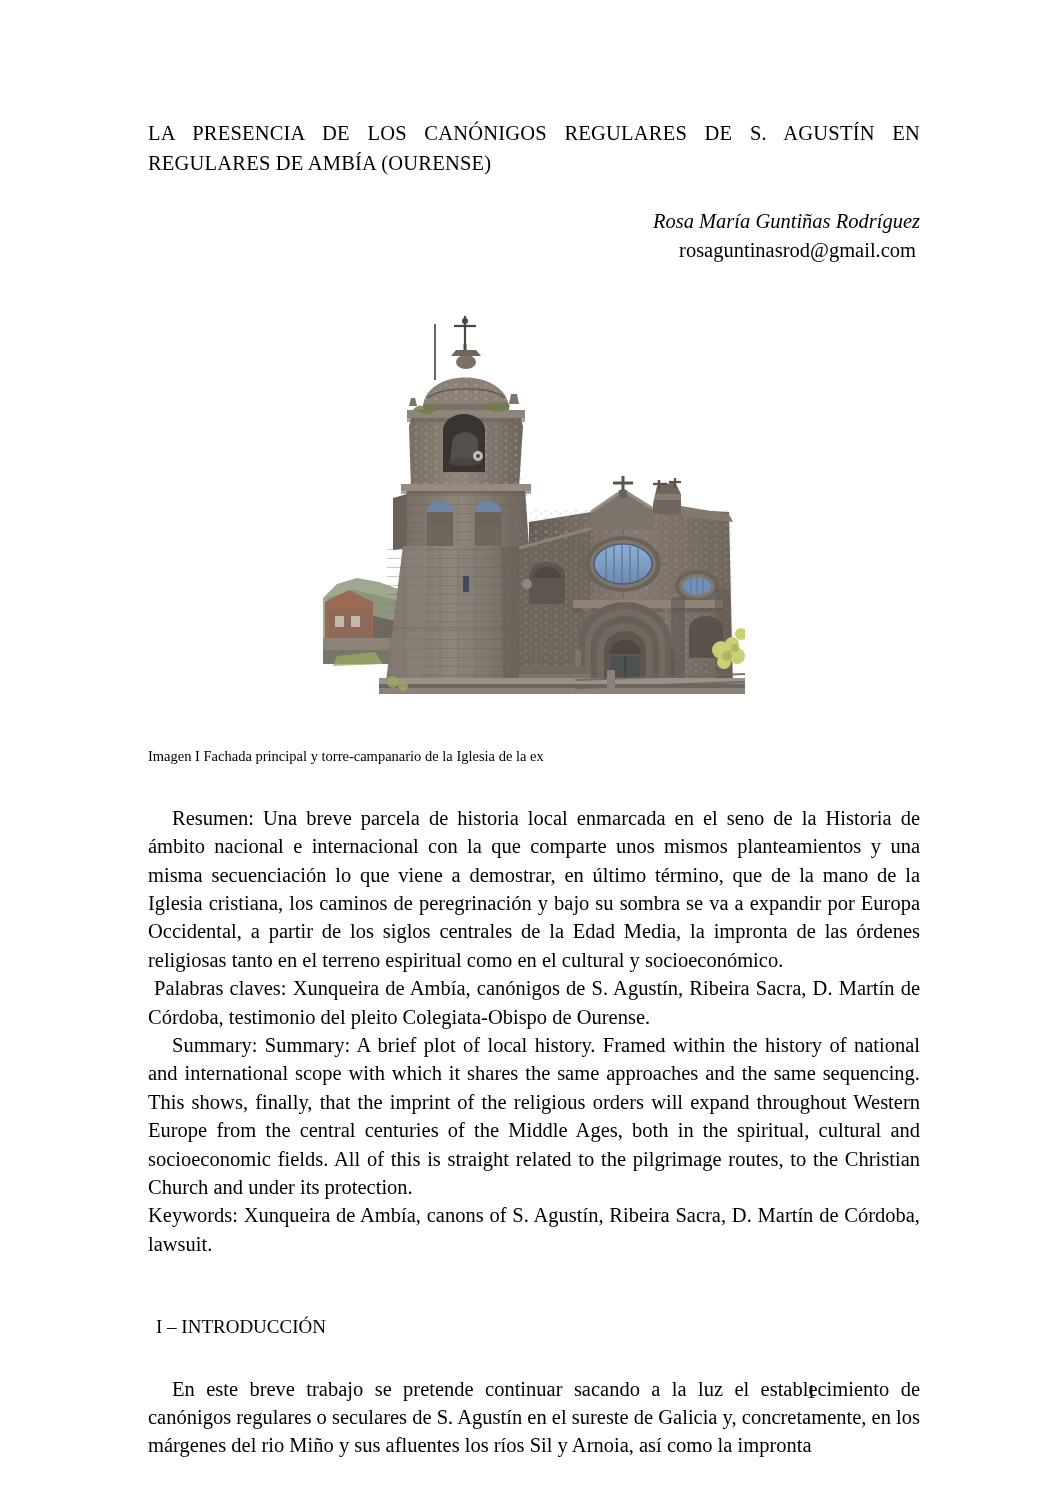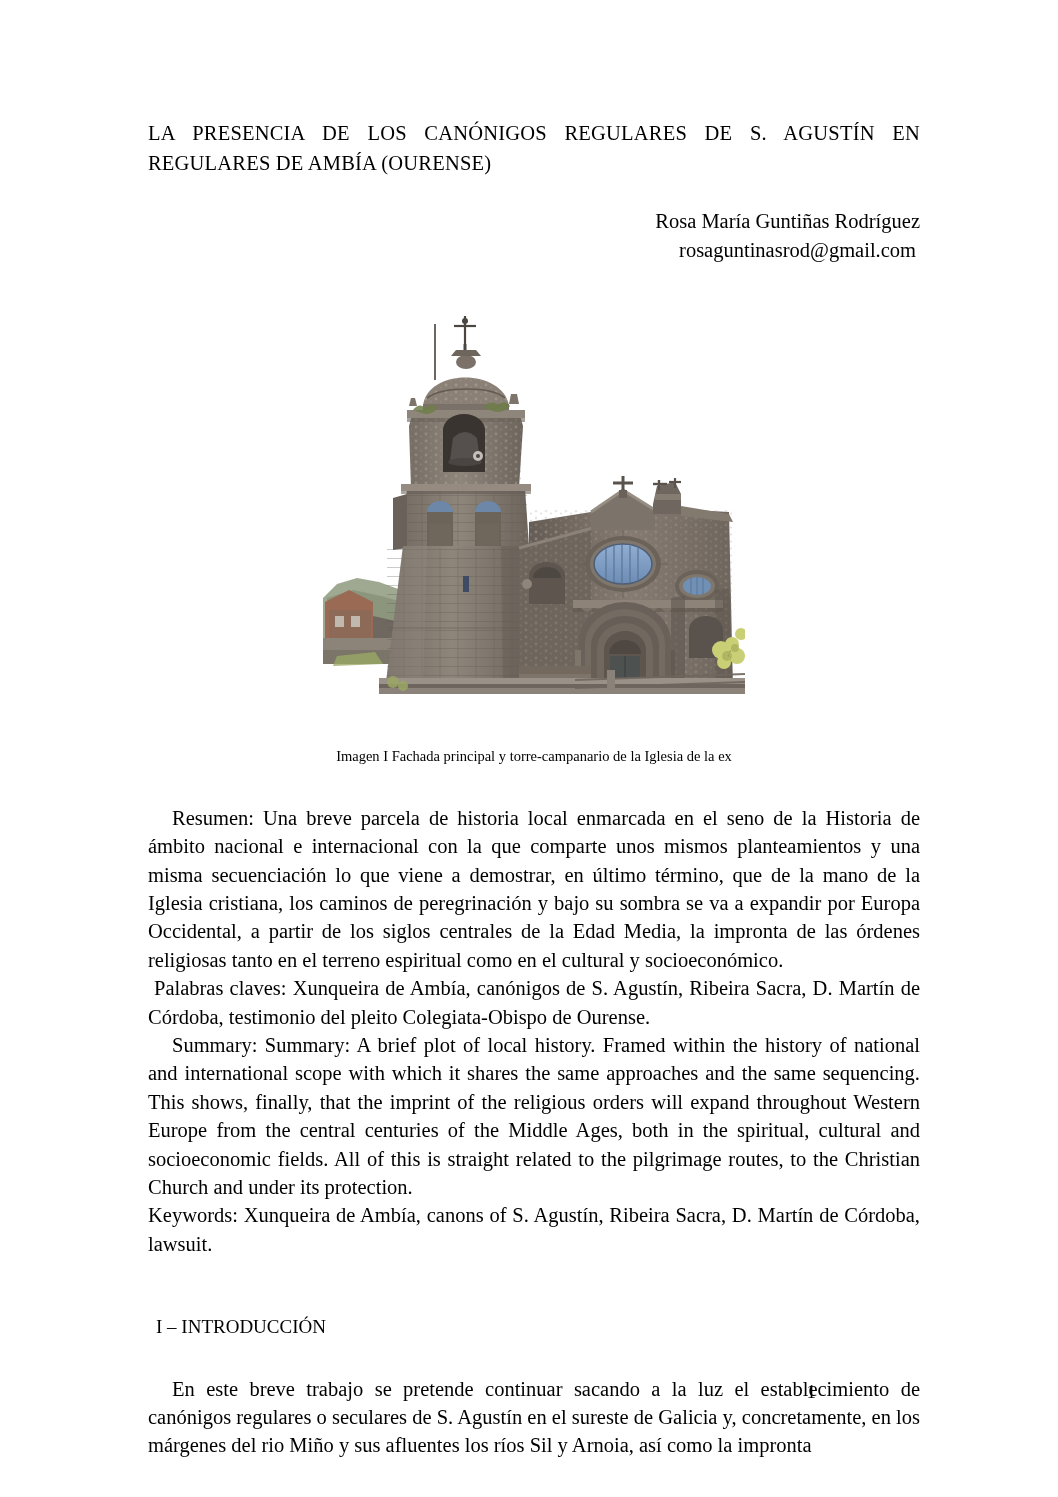--- a/index.html
+++ b/index.html
@@ -49,41 +49,41 @@
     display: block;
   }
 
   
   .author-block {
     margin-top: 28px;
     text-align: right;
     font-size: 20.5px;
     line-height: 1.45;
   }
-  .author-name { display: block; }
+  .author-name { display: block; font-style: italic; }
   .author-email { display: block; padding-right: 4px; }
 
   
   .figure {
     margin-top: 32px;
     text-align: center;
   }
   .photo {
     position: relative;
     display: inline-block;
     width: 422px;
     height: 398px;
     background: #ffffff;
     overflow: hidden;
   }
   .photo svg { display: block; }
 
   .fig-caption {
     margin-top: 46px;
-    text-align: center;
+    text-align: left;
     font-size: 14.5px;
     line-height: 1.5;
   }
   .fig-caption span { display: block; }
 
   
   .body-text {
     margin-top: 36px;
     font-size: 20.5px;
     line-height: 1.385;

